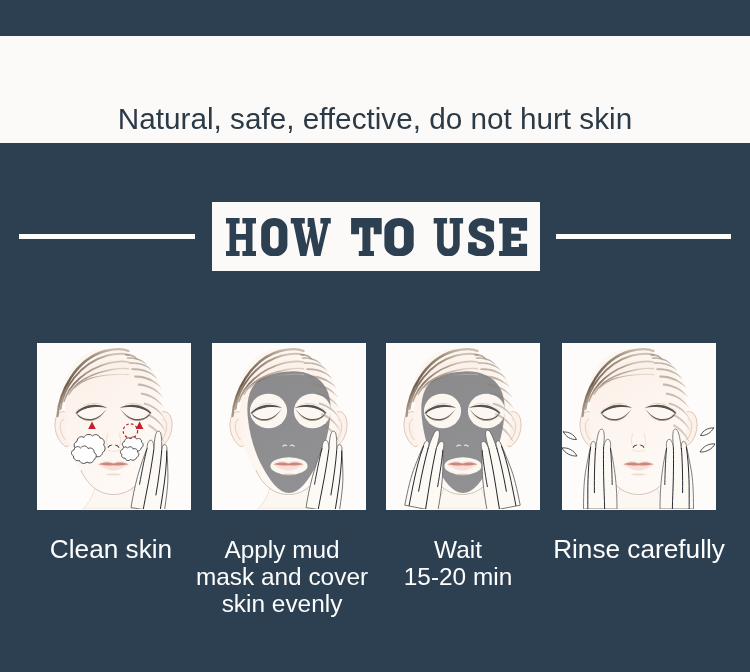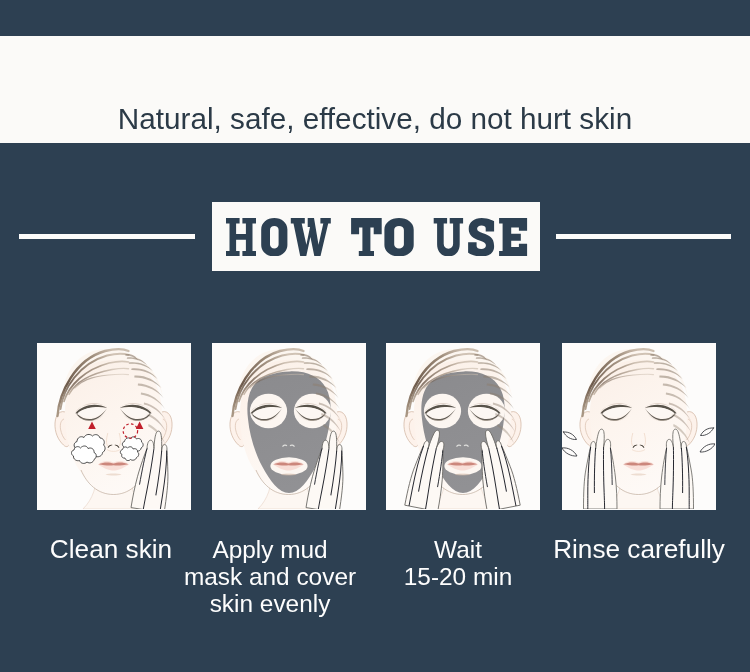--- a/index.html
+++ b/index.html
@@ -215,20 +215,20 @@
       <use href="#hand" transform="translate(153,0) scale(-1,1)"></use>
       <g fill="none" stroke="#2f3136" stroke-width="0.85" stroke-linecap="round">
         <path d="M1.5 89 C7 88.5 12 91.5 14.5 96.5 C9 97 3.5 93.5 1.5 89 Z"></path>
         <path d="M0 105 C6 104 12 107.5 15 113 C9 113.5 2.5 110 0 105 Z"></path>
         <path d="M151.5 85 C146 84.5 141 87.5 138.5 92.5 C144 93 149.5 89.5 151.5 85 Z"></path>
         <path d="M153 101 C147 100 141 103.5 138 109 C144 109.5 150.5 106 153 101 Z"></path>
       </g>
     </svg>
   </div>
   <div class="cap" style="left:-19px;top:536px;width:260px;font-size:26.2px">Clean skin</div>
-  <div class="cap" style="left:140px;top:536px;width:260px;font-size:24.4px">Apply mud
+  <div class="cap" style="left:152px;top:536px;width:260px;font-size:24.4px">Apply mud
 mask and cover
 skin evenly</div>
   <div class="cap" style="left:328px;top:536px;width:260px;font-size:24.4px">Wait
 15-20 min</div>
   <div class="cap" style="left:509px;top:536px;width:260px;font-size:26.2px">Rinse carefully</div>
 
 </div>
 
 </body></html>

